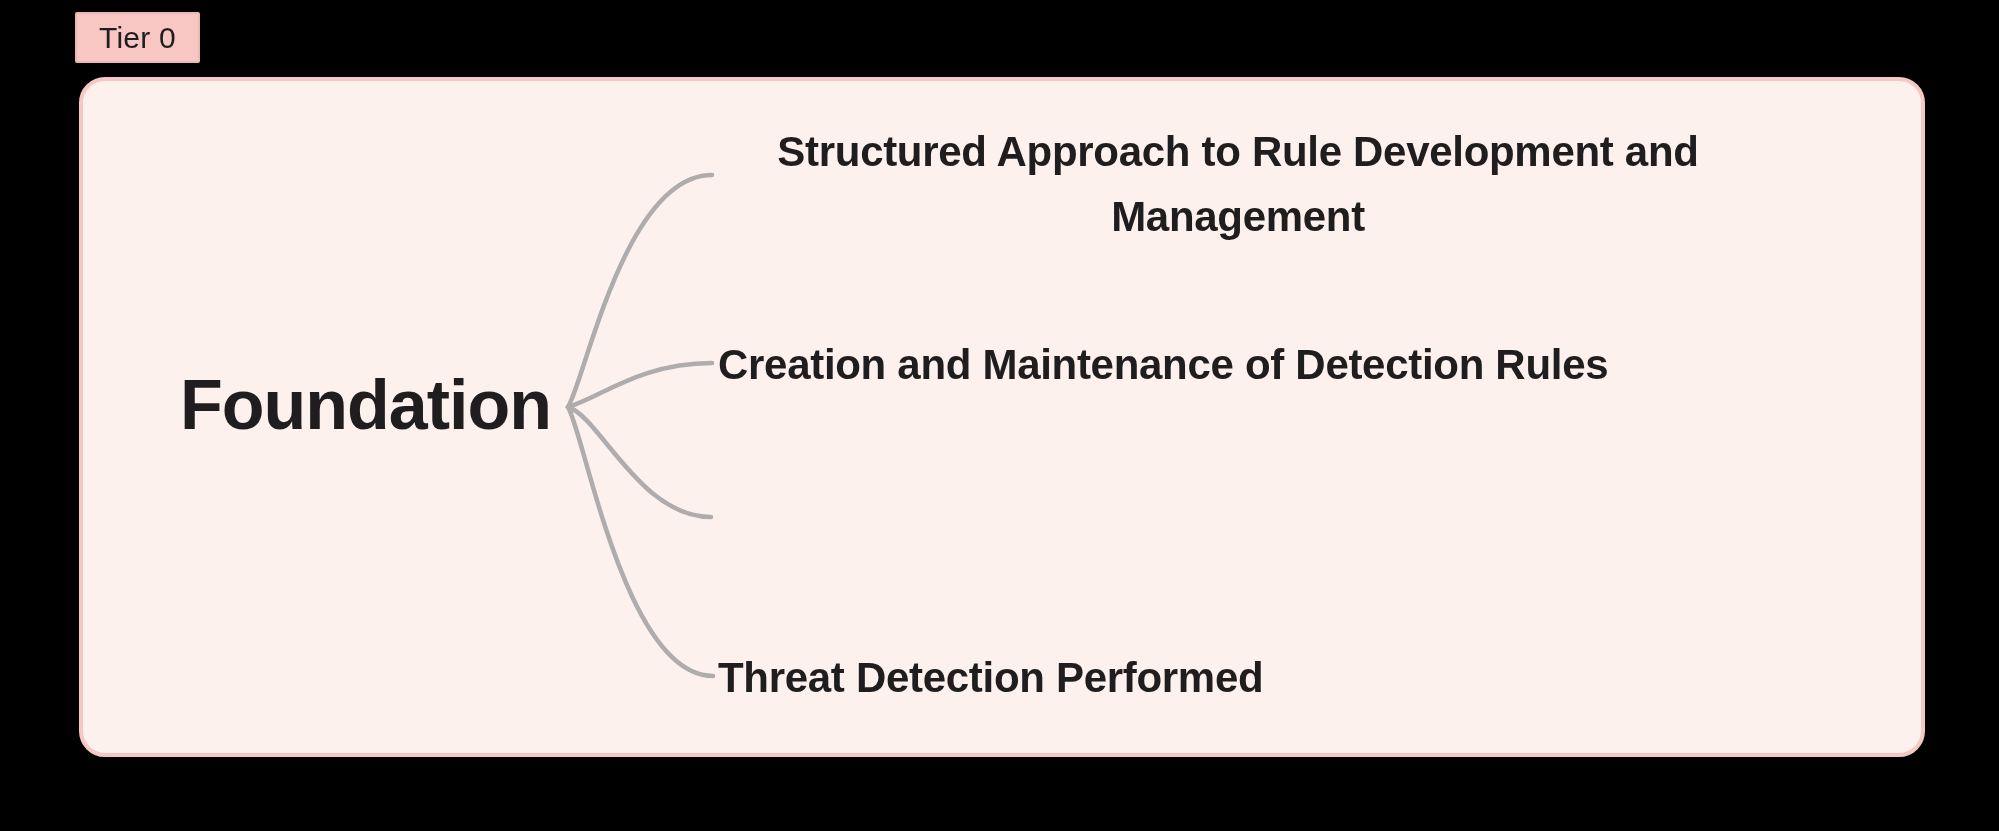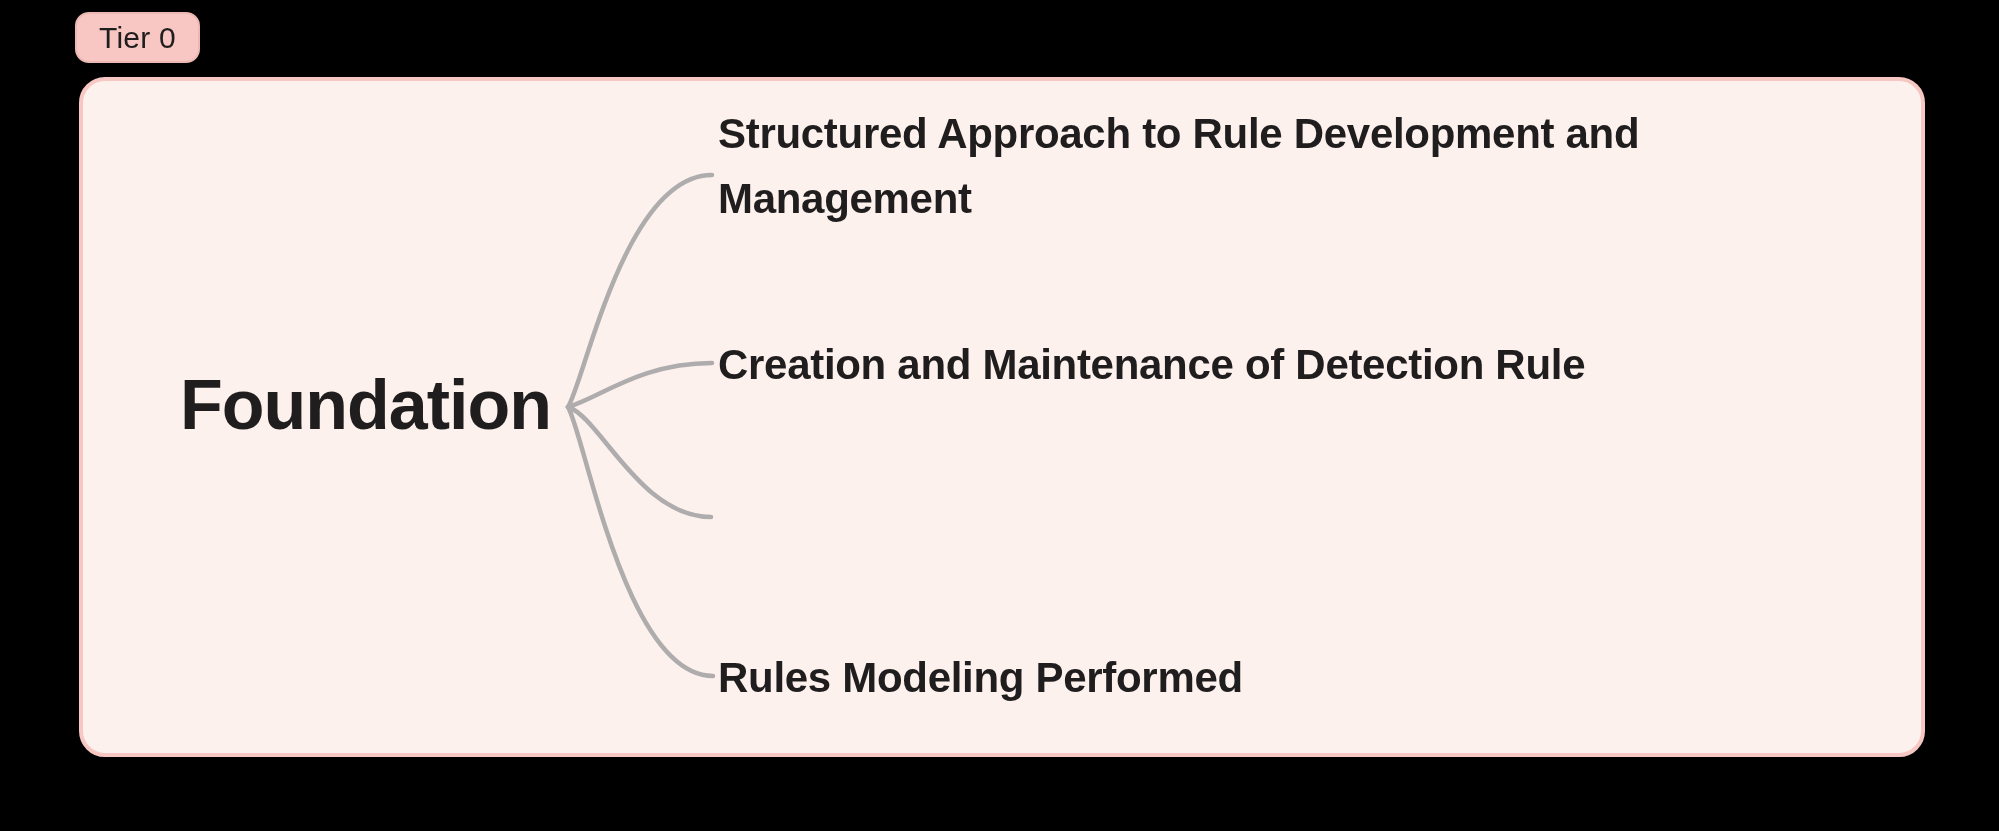--- a/index.html
+++ b/index.html
@@ -13,21 +13,21 @@
   }
   *{margin:0;padding:0;box-sizing:border-box;}
   html,body{width:1999px;height:831px;background:var(--page-bg);}
   body{font-family:"Liberation Sans","DejaVu Sans",sans-serif;position:relative;overflow:hidden;}
 
   .stage{position:absolute;left:0;top:0;width:1999px;height:831px;background:var(--page-bg);}
 
   .tier-badge{
     position:absolute;left:75px;top:12px;height:51px;
     display:inline-flex;align-items:center;
-    padding:0 22px;border-radius:14px;
+    padding:0 22px;border-radius:2px;
     background:var(--badge-bg);
     border:2px solid var(--badge-border);
     font-size:30px;font-weight:400;color:var(--text);
     letter-spacing:0.2px;white-space:nowrap;
   }
 
   .panel{
     position:absolute;left:79px;top:77px;width:1846px;height:680px;
     background:var(--panel-bg);
     border:4px solid var(--panel-border);
@@ -41,21 +41,21 @@
     position:absolute;left:180px;top:407px;transform:translateY(-52%);
     font-size:70px;font-weight:700;color:var(--text);
     letter-spacing:-1px;white-space:nowrap;cursor:default;
   }
 
   .branch-label{
     position:absolute;left:718px;transform:translateY(-50%);
     font-size:42px;font-weight:700;color:var(--text);
     line-height:65px;letter-spacing:-0.3px;cursor:default;
   }
-  .branch-1{top:166px;max-width:1040px;}
+  .branch-1{top:184px;max-width:1040px;text-align:center;}
   .branch-2{top:364px;white-space:nowrap;}
   .branch-3{top:517px;white-space:nowrap;}
   .branch-4{top:677px;white-space:nowrap;}
 </style>
 </head>
 <body>
 
 <div class="stage">
 
   <div class="tier-badge">
@@ -68,18 +68,18 @@
     <path d="M 568 407 C 585 380 625 175 712 175"></path>
     <path d="M 568 407 C 600 398 640 363 712 363"></path>
     <path d="M 568 407 C 600 417 640 517 711 517"></path>
     <path d="M 568 407 C 585 435 625 676 713 676"></path>
   </svg>
 
   <div class="root-label">Foundation</div>
 
   <div class="branch-label branch-1">Structured Approach to Rule Development and Management</div>
 
-  <div class="branch-label branch-2">Creation and Maintenance of Detection Rule</div>
+  <div class="branch-label branch-2">Creation and Maintenance of Detection Rules</div>
 
 
-  <div class="branch-label branch-4">Rules Modeling Performed</div>
+  <div class="branch-label branch-4">Threat Detection Performed</div>
 
 </div>
 
 </body></html>

